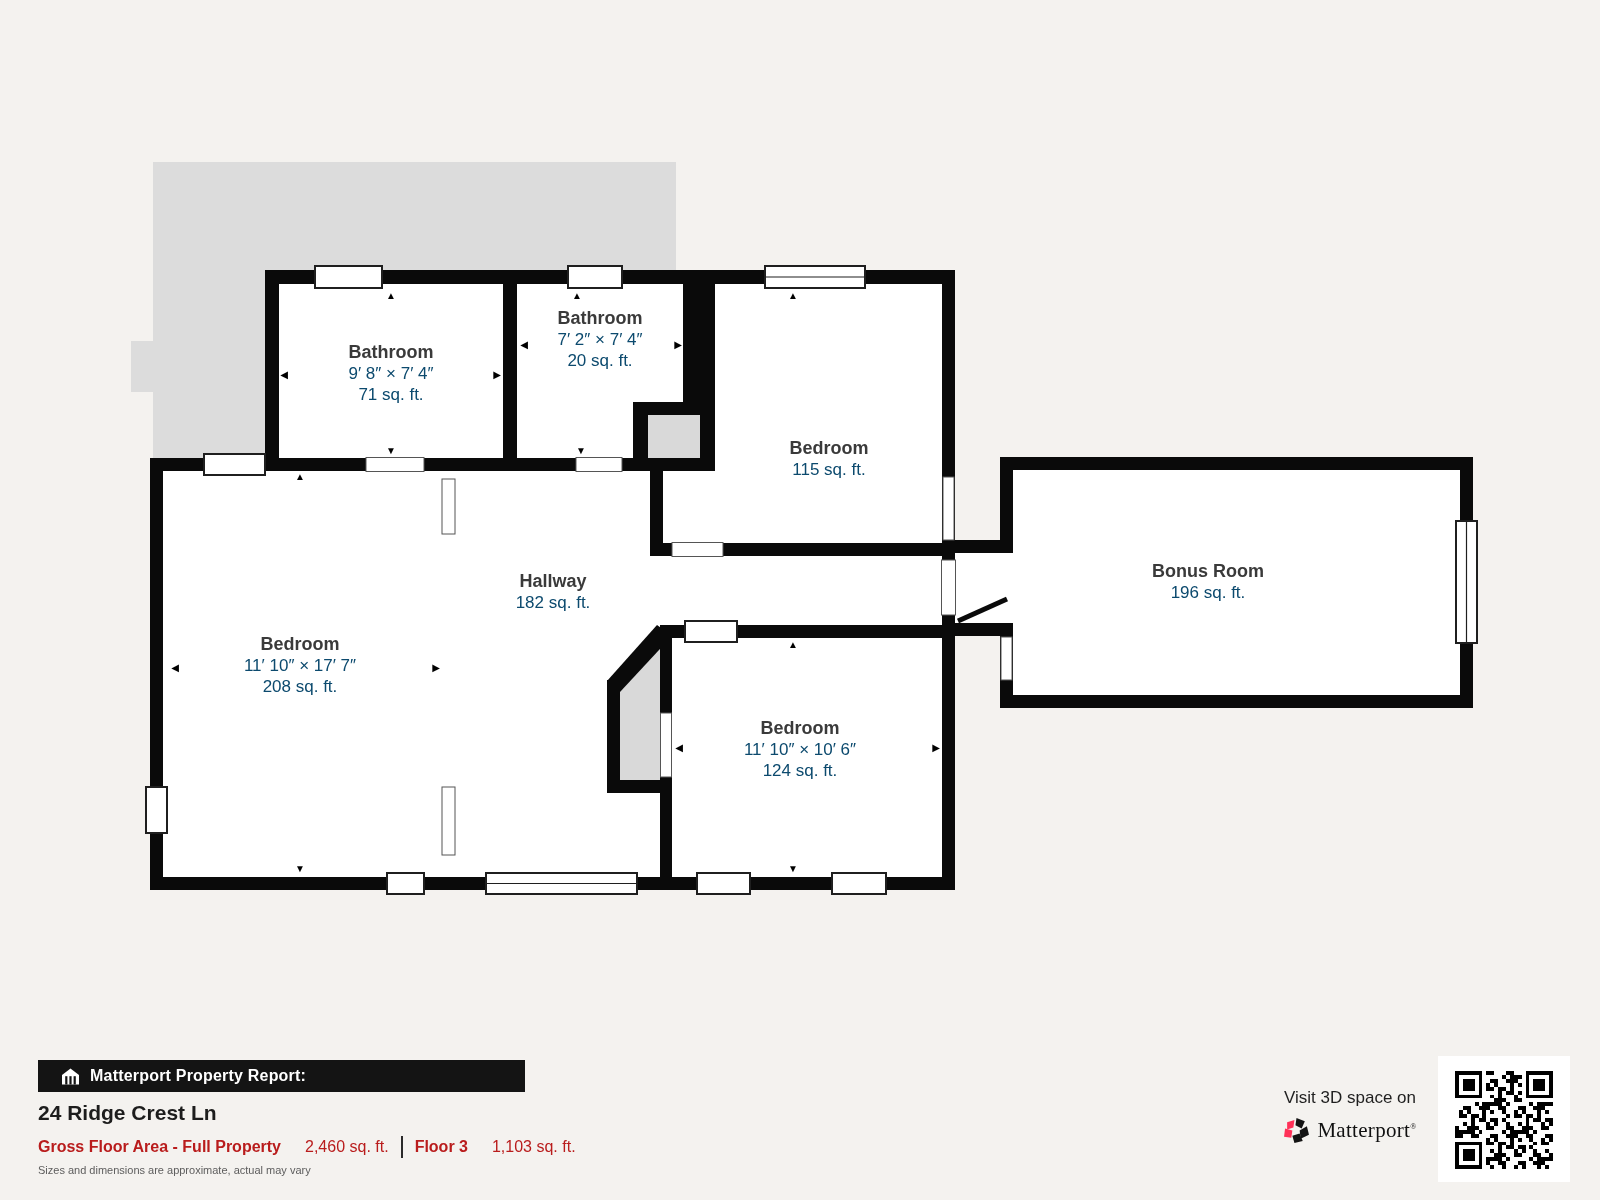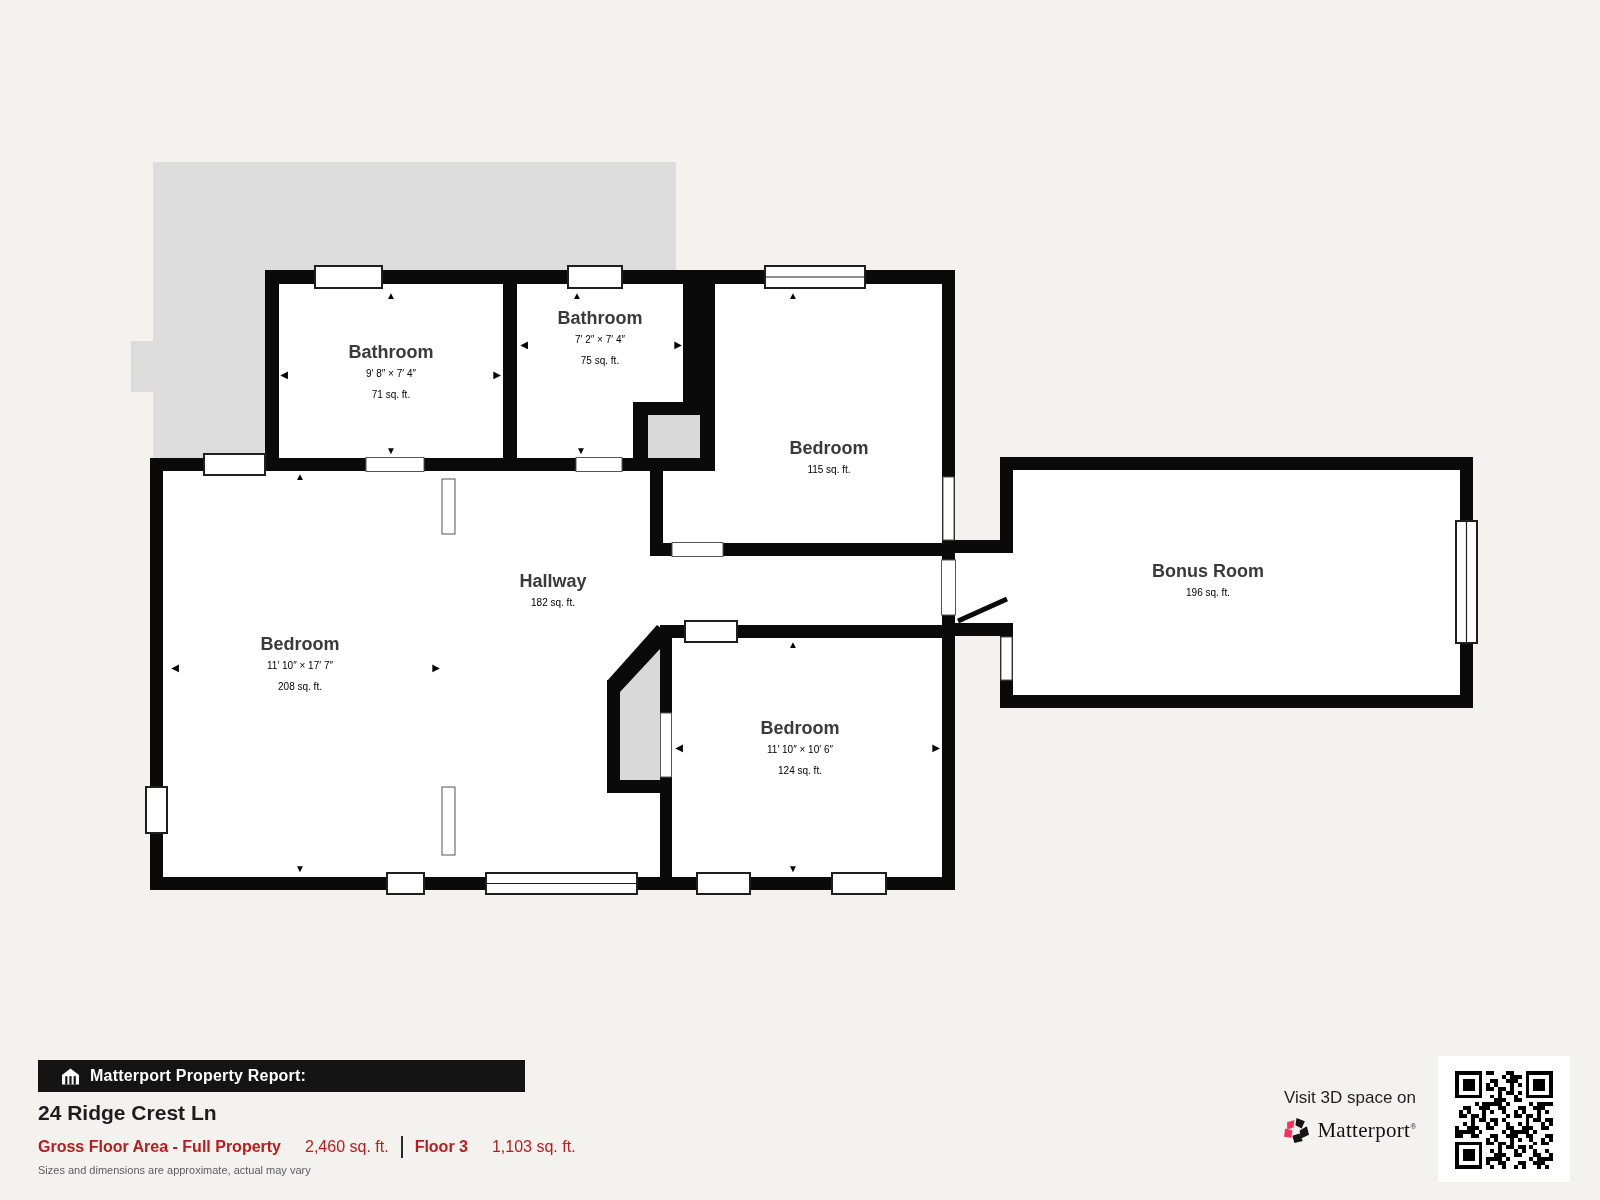--- a/index.html
+++ b/index.html
@@ -8,21 +8,21 @@
     background:#f4f2ef;
     font-family:"Liberation Sans",sans-serif;
     color:#222;
   }
   .plan-svg{position:absolute;left:0;top:0;}
   .room-label{
     position:absolute;transform:translateX(-50%);
     text-align:center;color:#3c3c3c;white-space:nowrap;line-height:21px;
   }
   .rl-title{font-size:18px;font-weight:bold;color:#3a3a3a;}
-  .rl-dims,.rl-area{font-size:10px;color:#000000;}
+  .rl-dims,.rl-area{font-size:17px;color:#0c4a6e;}
   .rl-dims:empty{display:none;}
   .dim-arrow{
     position:absolute;transform:translate(-50%,-50%);
     font-size:10px;color:#000;line-height:10px;
   }
   
   .banner{
     position:absolute;left:38px;top:1060px;width:487px;height:32px;
     background:#141414;display:flex;align-items:center;gap:10px;padding-left:23px;
     box-sizing:border-box;
@@ -125,21 +125,21 @@
 </svg>
 
 <div class="room-label" style="left:391px;top:342px">
   <div class="rl-title">Bathroom</div>
   <div class="rl-dims">9′ 8″ × 7′ 4″</div>
   <div class="rl-area">71 sq. ft.</div>
 </div>
 <div class="room-label" style="left:600px;top:308px">
   <div class="rl-title">Bathroom</div>
   <div class="rl-dims">7′ 2″ × 7′ 4″</div>
-  <div class="rl-area">75 sq. ft.</div>
+  <div class="rl-area">20 sq. ft.</div>
 </div>
 <div class="room-label" style="left:829px;top:438px">
   <div class="rl-title">Bedroom</div>
 
   <div class="rl-area">115 sq. ft.</div>
 </div>
 <div class="room-label" style="left:300px;top:634px">
   <div class="rl-title">Bedroom</div>
   <div class="rl-dims">11′ 10″ × 17′ 7″</div>
   <div class="rl-area">208 sq. ft.</div>

